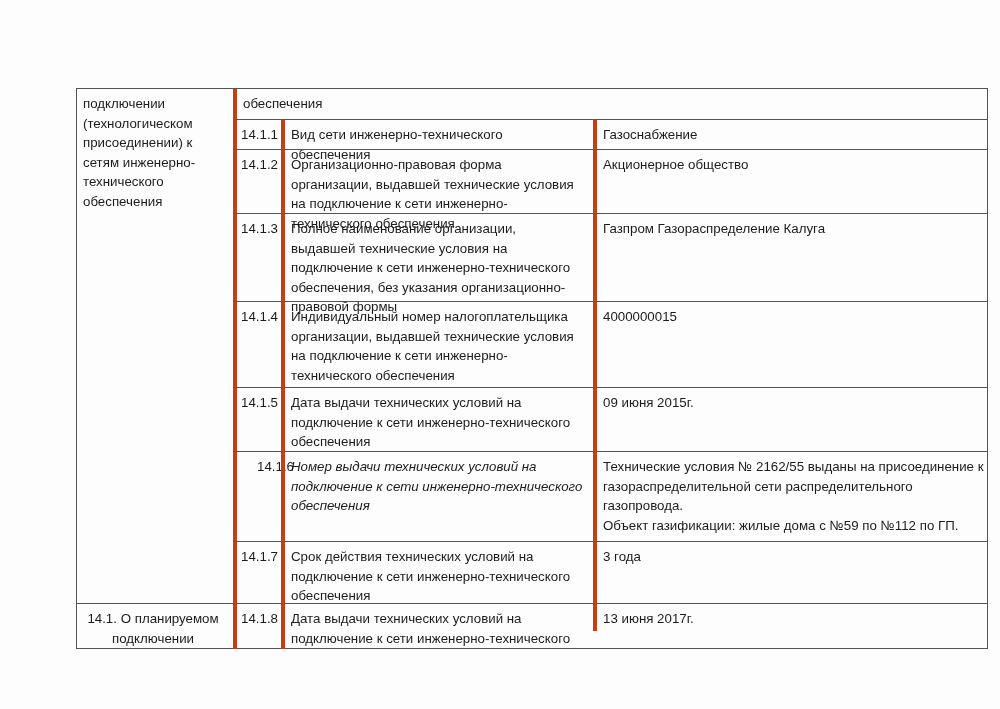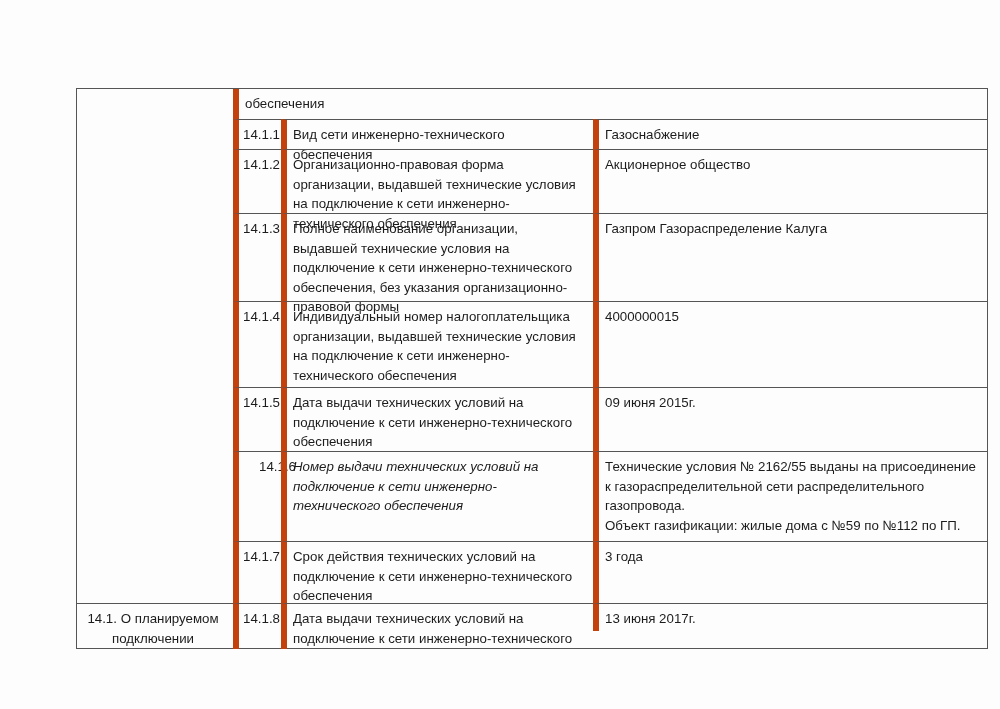--- a/index.html
+++ b/index.html
@@ -1,28 +1,29 @@
 <!DOCTYPE html>
 <html><head>
 <meta charset="utf-8">
 <style>
   html, body { margin:0; padding:0; }
   body { width:1000px; height:709px; background:#fdfdfd; position:relative; overflow:hidden;
          font-family:"Liberation Sans", sans-serif; color:#1c1c1c; }
   .tbl { position:absolute; left:76px; top:88px; width:912px; border:1px solid #555; box-sizing:border-box; }
   .cell { position:absolute; box-sizing:border-box; font-size:13.3px; line-height:19.6px; padding:5px 6px 0 6px; }
-  .bl { border-left:6px solid #c2410c; }
+  .bl { border-left:4px solid #c2410c; }
   .bt { border-top:1px solid #555; }
   .num { padding-left:4px; }
 </style>
 </head>
 <body>
 
 <div class="tbl" style="height:561px;">
 
+  <div class="cell" style="left:0; top:0; width:156px; height:514px; padding-right:14px;">подключении (технологическом присоединении) к сетям инженерно-технического обеспечения</div>
 
   <div class="cell bt" style="left:0; top:514px; width:156px; height:46px; padding-right:10px;text-align:center;">14.1. О планируемом подключении</div>
 
   <div class="cell bl" style="left:156px; top:0; width:755px; height:30px;">обеспечения</div>
 
   <div id="rows">
       <div class="cell bl bt num" style="left:156px; top:30px; width:48px; height:30px;">14.1.1</div>
       <div class="cell bl bt " style="left:204px; top:30px; width:312px; height:30px; padding-right:10px;">Вид сети инженерно-технического обеспечения</div>
       <div class="cell bl bt " style="left:516px; top:30px; width:395px; height:30px; padding-right:4px;">
         <div>Газоснабжение</div>

